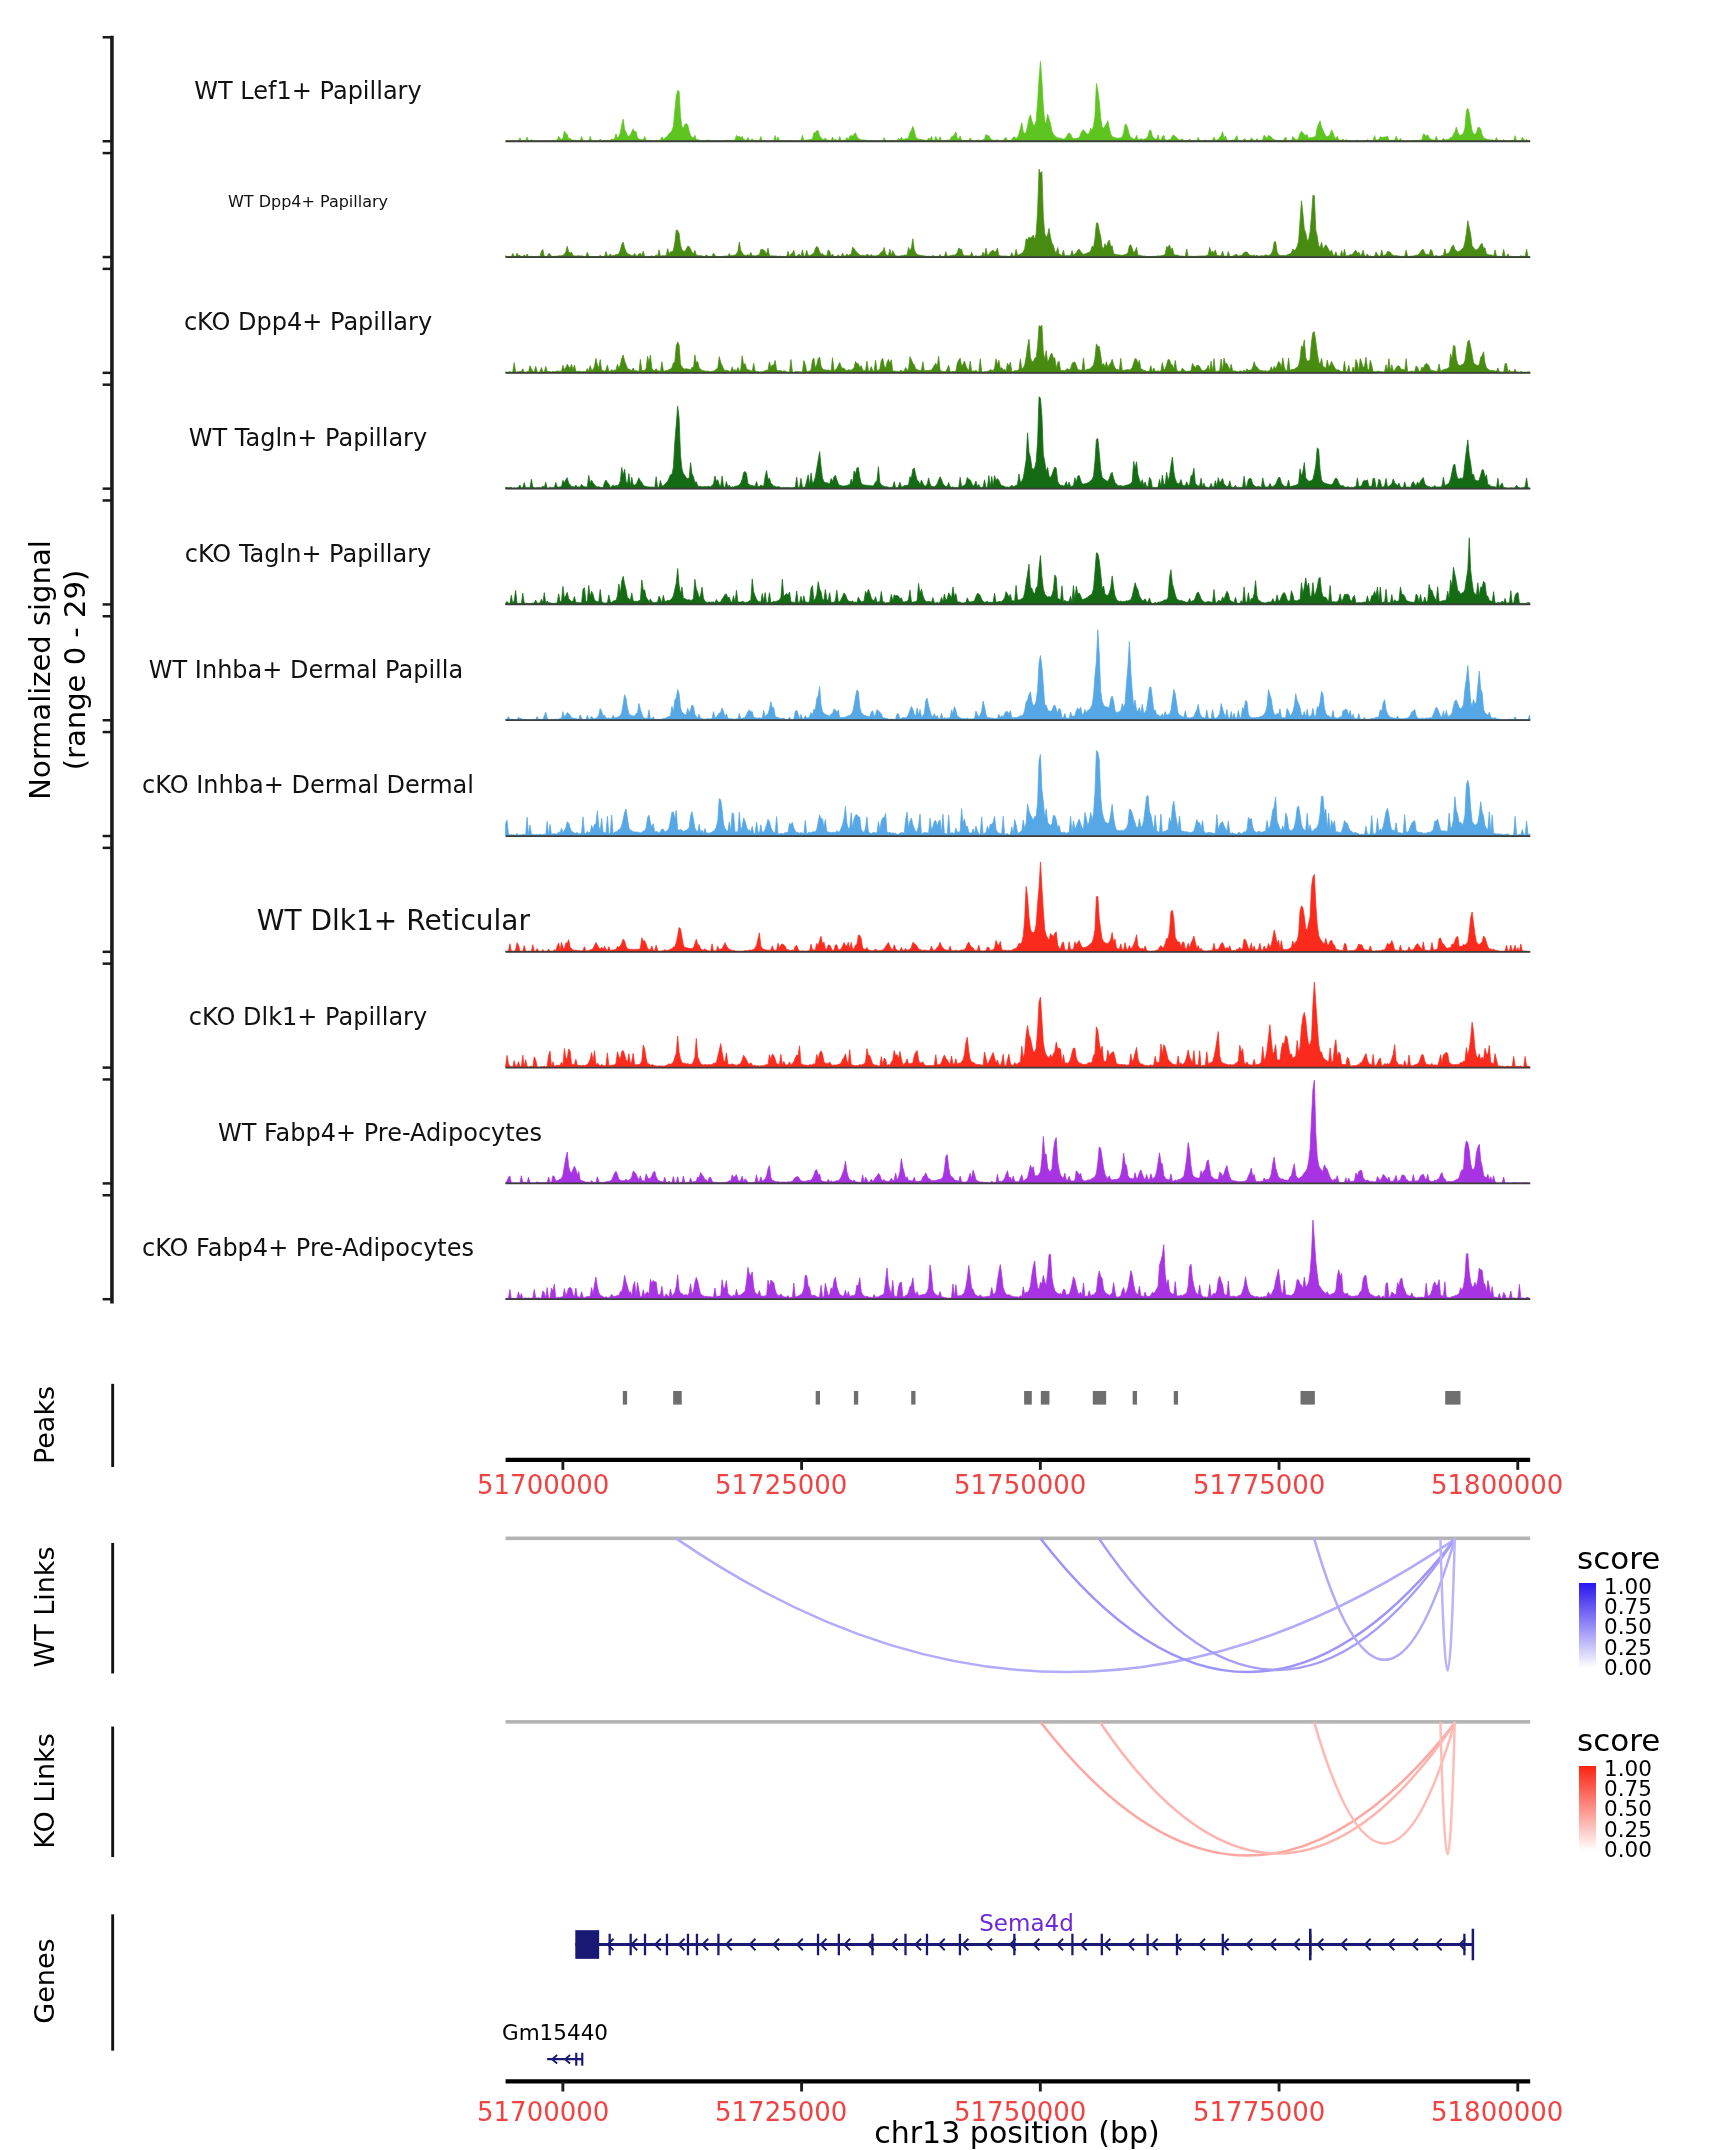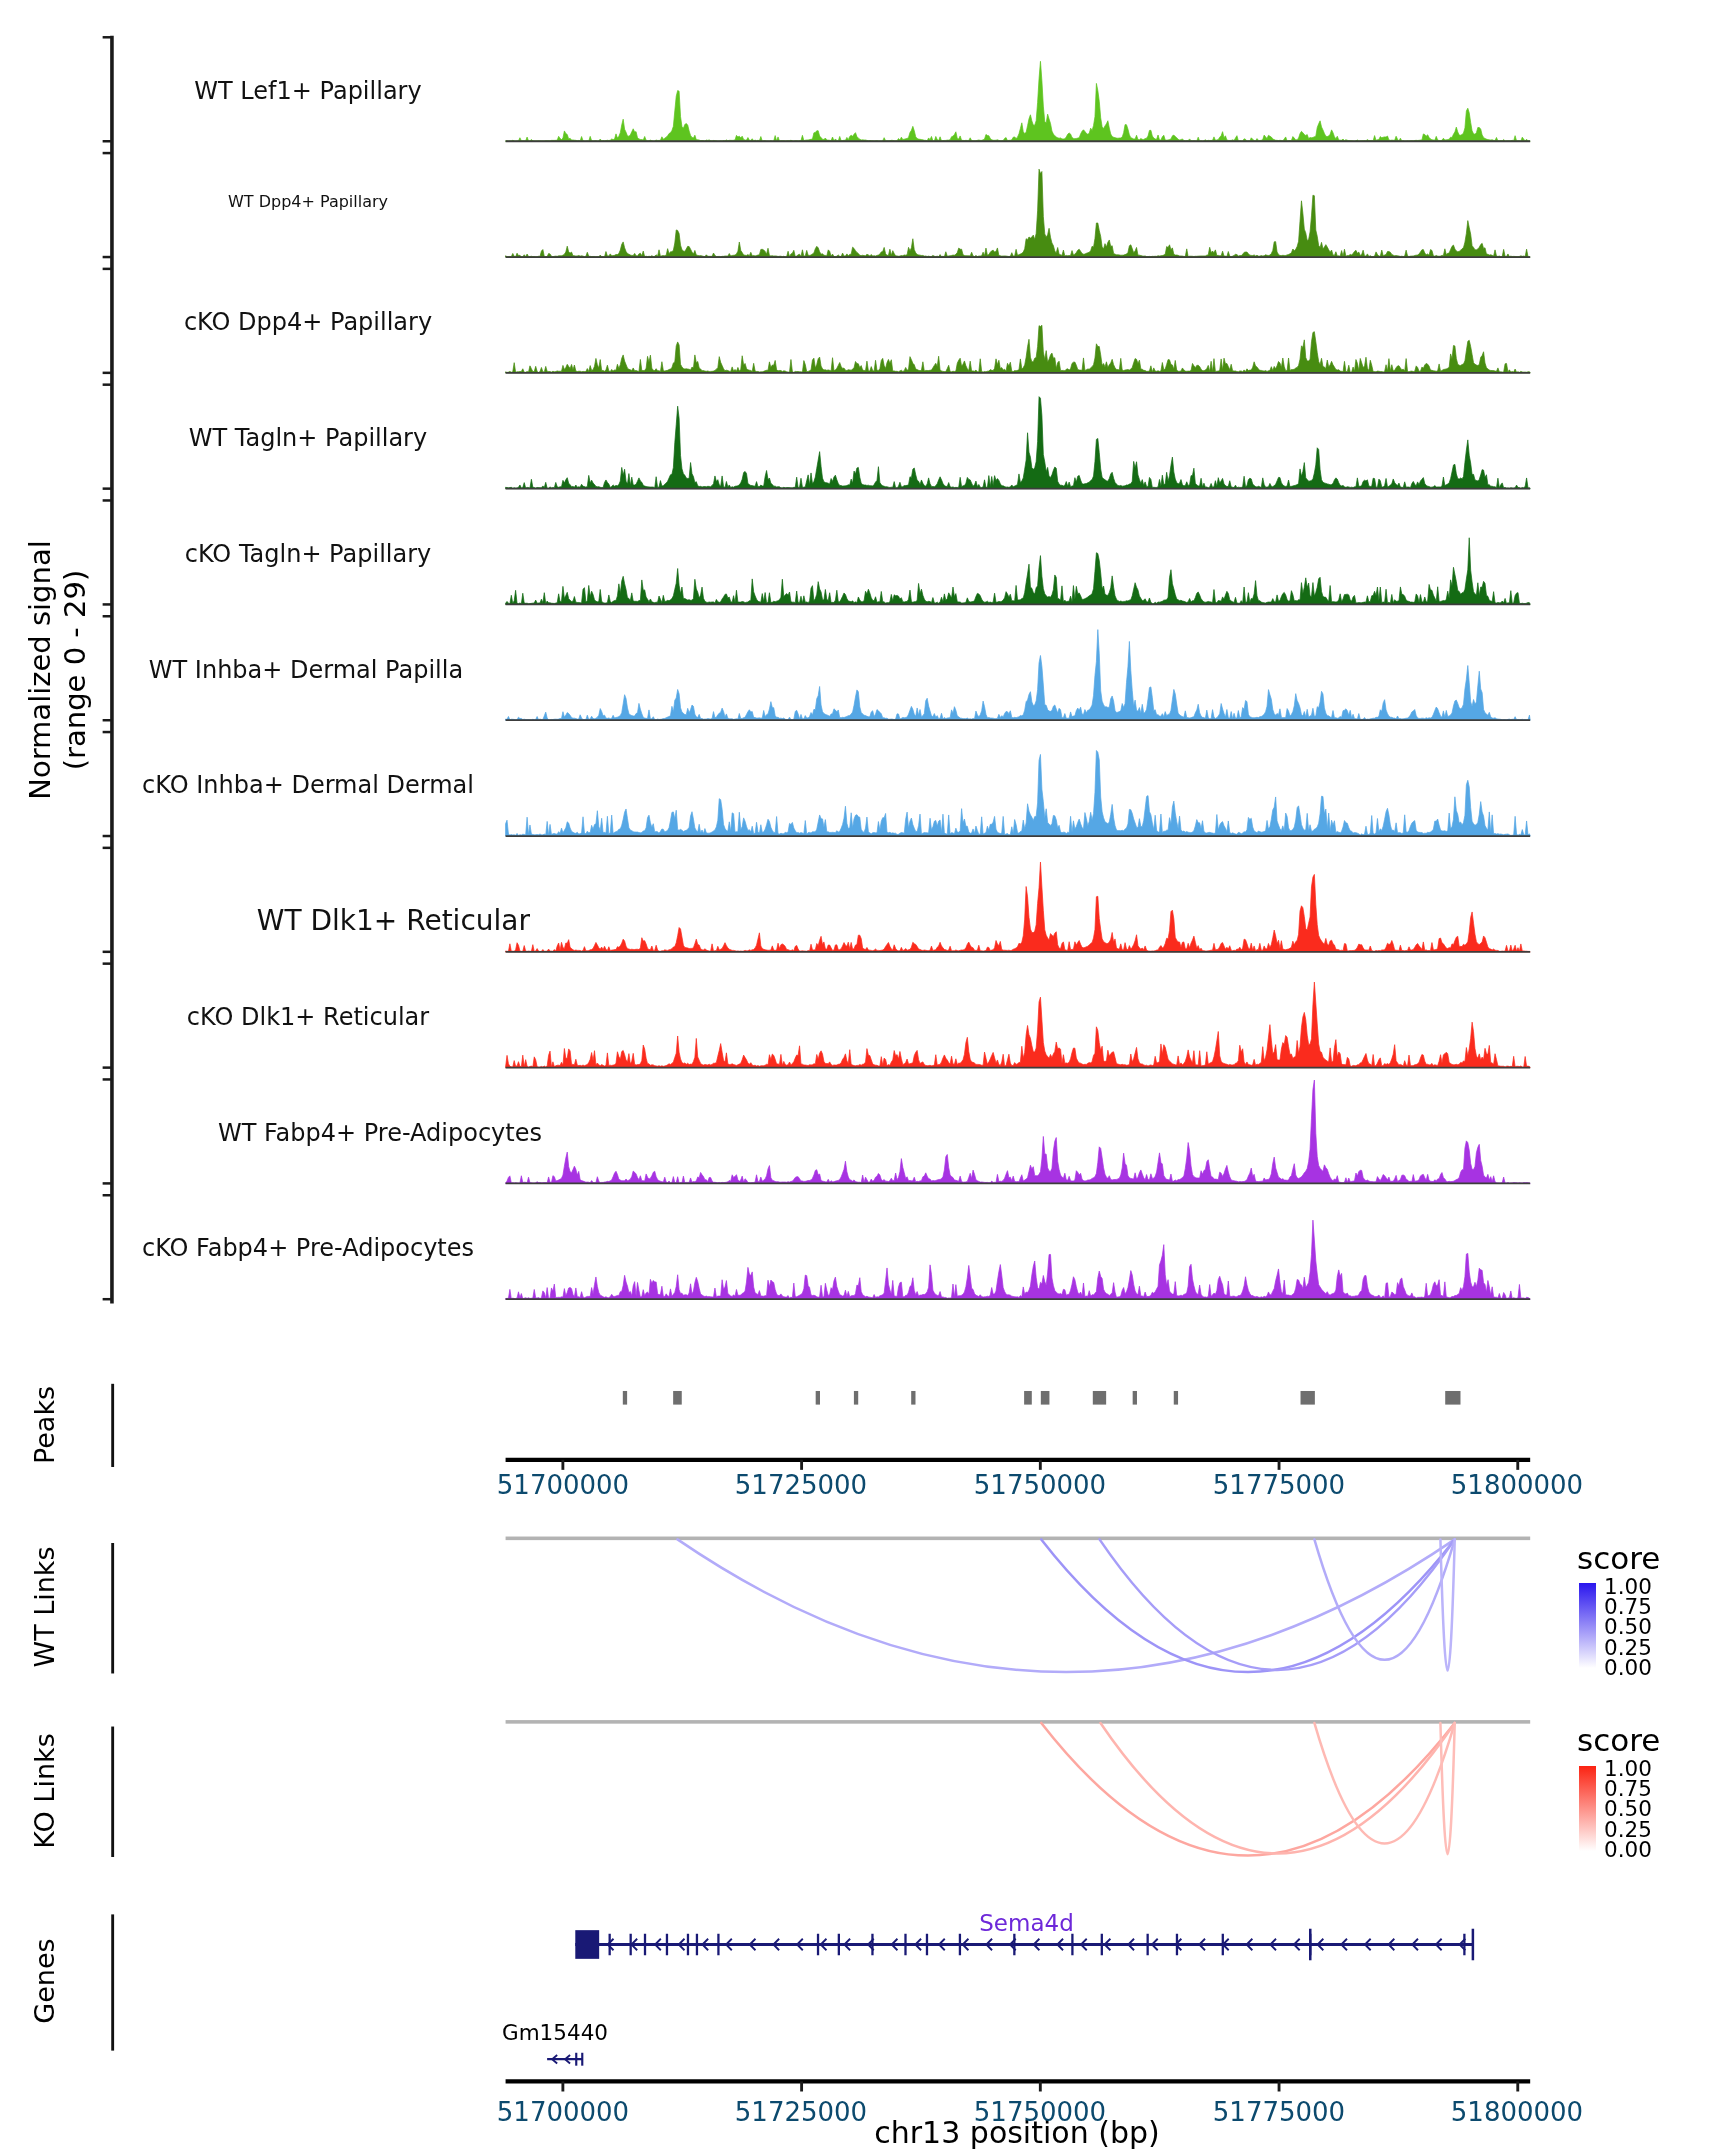--- a/index.html
+++ b/index.html
@@ -1,21 +1,21 @@
 <!DOCTYPE html>
 <html style="font-size:11.5px"><head>
 <meta charset="utf-8">
 <style>
   html,body{margin:0;padding:0;background:#fff;}
   #fig{position:relative;width:1721px;height:2151px;background:#ffffff;overflow:hidden;
        font-family:"DejaVu Sans","Liberation Sans",sans-serif;}
   #gfx{position:absolute;left:0;top:0;}
   .lbl{position:absolute;color:#111;white-space:nowrap;}
   .vlab{position:absolute;transform:translate(-50%,-50%) rotate(-90deg);white-space:nowrap;color:#000;}
-  .ticklab{position:absolute;width:172px;text-align:center;color:#0c4a6e;}
+  .ticklab{position:absolute;width:172px;text-align:left;color:#ef4444;}
   .center{text-align:center;}
   .legendbar{position:absolute;width:17px;height:85px;}
 </style>
 </head>
 <body>
 
 <div id="fig">
   <svg id="gfx" width="1721" height="2151" viewBox="0 0 2400 3000">
       <line x1="156" y1="50" x2="156" y2="1818" stroke="#1a1a1a" stroke-width="5"></line>
       <line x1="143" y1="197" x2="156" y2="197" stroke="#1a1a1a" stroke-width="3.5"></line>
@@ -203,21 +203,21 @@
 
   <div id="labels">
       <div class="lbl" style="left: 86px; top: 77px; width: 444px; font-size: 24px; text-align: center;">WT Lef1+ Papillary</div>
       <div class="lbl" style="left: 86px; top: 192px; width: 444px; font-size: 16px; text-align: center;">WT Dpp4+ Papillary</div>
       <div class="lbl" style="left: 86px; top: 308px; width: 444px; font-size: 24px; text-align: center;">cKO Dpp4+ Papillary</div>
       <div class="lbl" style="left: 86px; top: 424px; width: 444px; font-size: 24px; text-align: center;">WT Tagln+ Papillary</div>
       <div class="lbl" style="left: 86px; top: 540px; width: 444px; font-size: 24px; text-align: center;">cKO Tagln+ Papillary</div>
       <div class="lbl" style="left: 84px; top: 656px; width: 444px; font-size: 24px; text-align: center;">WT Inhba+ Dermal Papilla</div>
       <div class="lbl" style="left: 86px; top: 771px; width: 444px; font-size: 24px; text-align: center;">cKO Inhba+ Dermal Dermal</div>
       <div class="lbl" style="left: 86px; top: 887px; width: 444px; font-size: 28px; text-align: right; margin-top: 17px;">WT Dlk1+ Reticular</div>
-      <div class="lbl" style="left: 86px; top: 1003px; width: 444px; font-size: 24px; text-align: center;">cKO Dlk1+ Reticular</div>
+      <div class="lbl" style="left: 86px; top: 1003px; width: 444px; font-size: 24px; text-align: center;">cKO Dlk1+ Papillary</div>
       <div class="lbl" style="left: 98px; top: 1119px; width: 444px; font-size: 24px; text-align: right;">WT Fabp4+ Pre-Adipocytes</div>
       <div class="lbl" style="left: 86px; top: 1234px; width: 444px; font-size: 24px; text-align: center;">cKO Fabp4+ Pre-Adipocytes</div>
       <div class="ticklab" style="left: 477px; top: 1470px; font-size: 26px;">51700000</div>
       <div class="ticklab" style="left: 715px; top: 1470px; font-size: 26px;">51725000</div>
       <div class="ticklab" style="left: 954px; top: 1470px; font-size: 26px;">51750000</div>
       <div class="ticklab" style="left: 1193px; top: 1470px; font-size: 26px;">51775000</div>
       <div class="ticklab" style="left: 1431px; top: 1470px; font-size: 26px;">51800000</div>
       <div class="ticklab" style="left: 477px; top: 2097px; font-size: 26px;">51700000</div>
       <div class="ticklab" style="left: 715px; top: 2097px; font-size: 26px;">51725000</div>
       <div class="ticklab" style="left: 954px; top: 2097px; font-size: 26px;">51750000</div>

